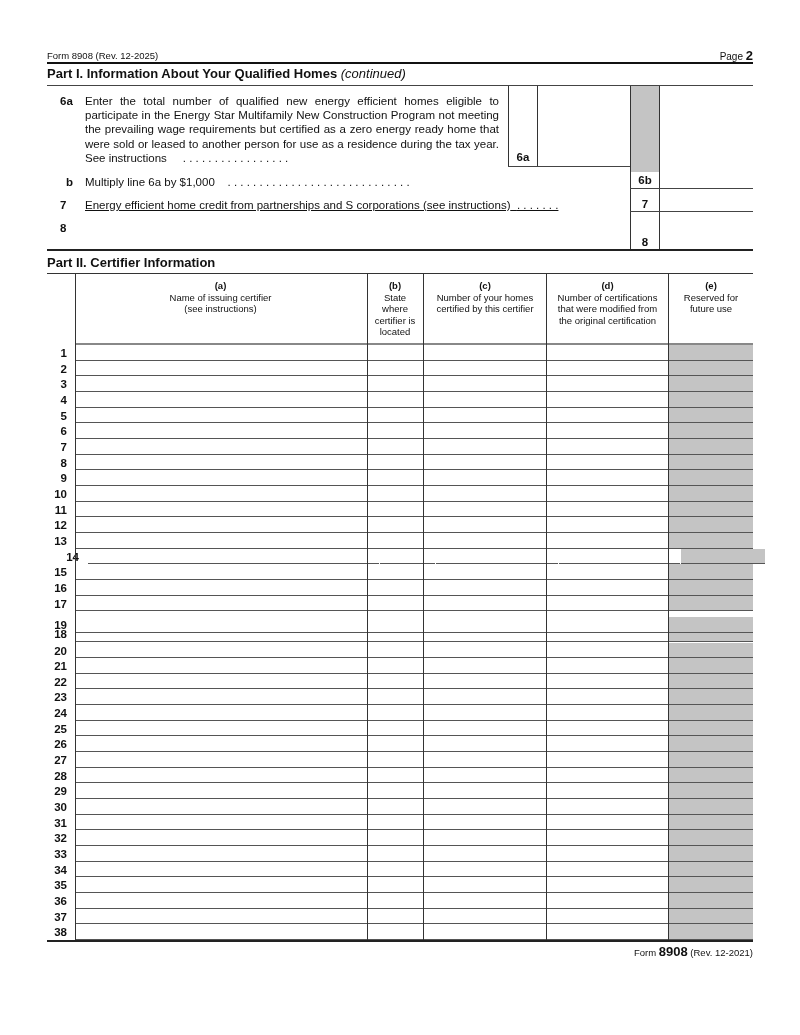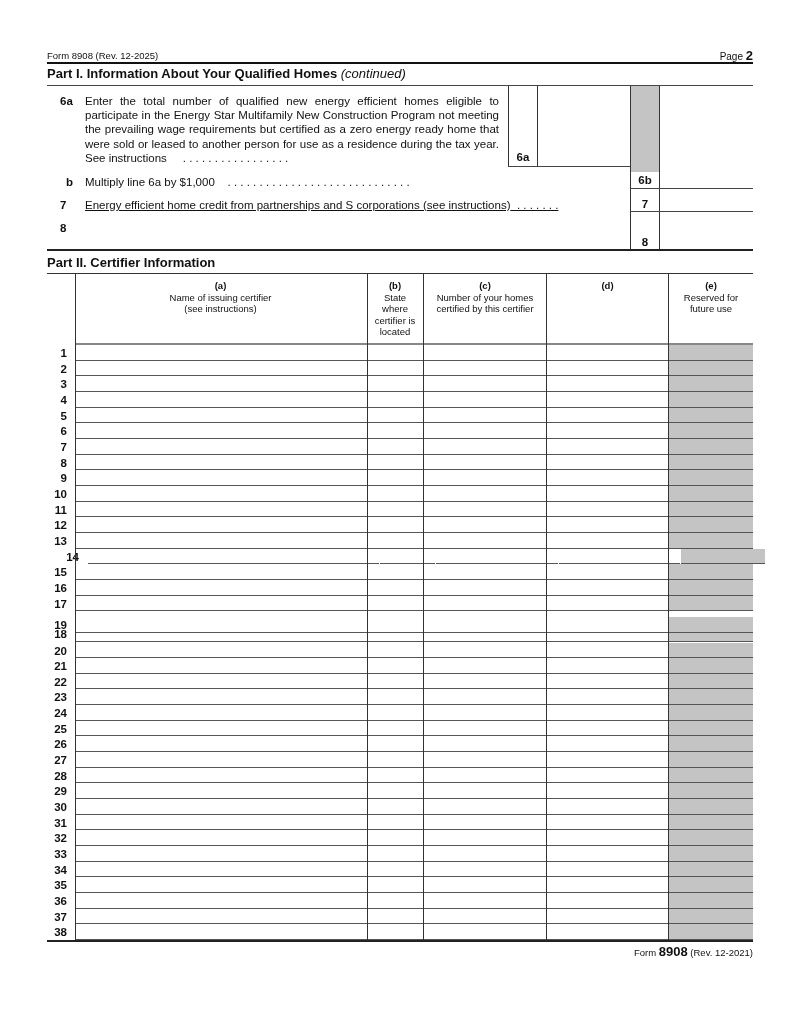--- a/index.html
+++ b/index.html
@@ -116,20 +116,23 @@
 certifier is
 located</span>
   </div>
   <div class="th" style="left:377px; width:122px;">
     <span class="col-letter">(c)</span>
     <span class="col-label" style="white-space:pre-line;">Number of your homes
 certified by this certifier</span>
   </div>
   <div class="th" style="left:500px; width:121px;">
     <span class="col-letter">(d)</span>
+    <span class="col-label" style="white-space:pre-line;">Number of certifications
+that were modified from
+the original certification</span>
   </div>
   <div class="th" style="left:622px; width:84px;">
     <span class="col-letter">(e)</span>
     <span class="col-label" style="white-space:pre-line;">Reserved for
 future use</span>
   </div>
   <div class="header-bottom"></div>
   <div id="rows-container">
       <div class="row" style="top: 71px; height: 15.6579px;">
         <span class="rnum">1</span>

